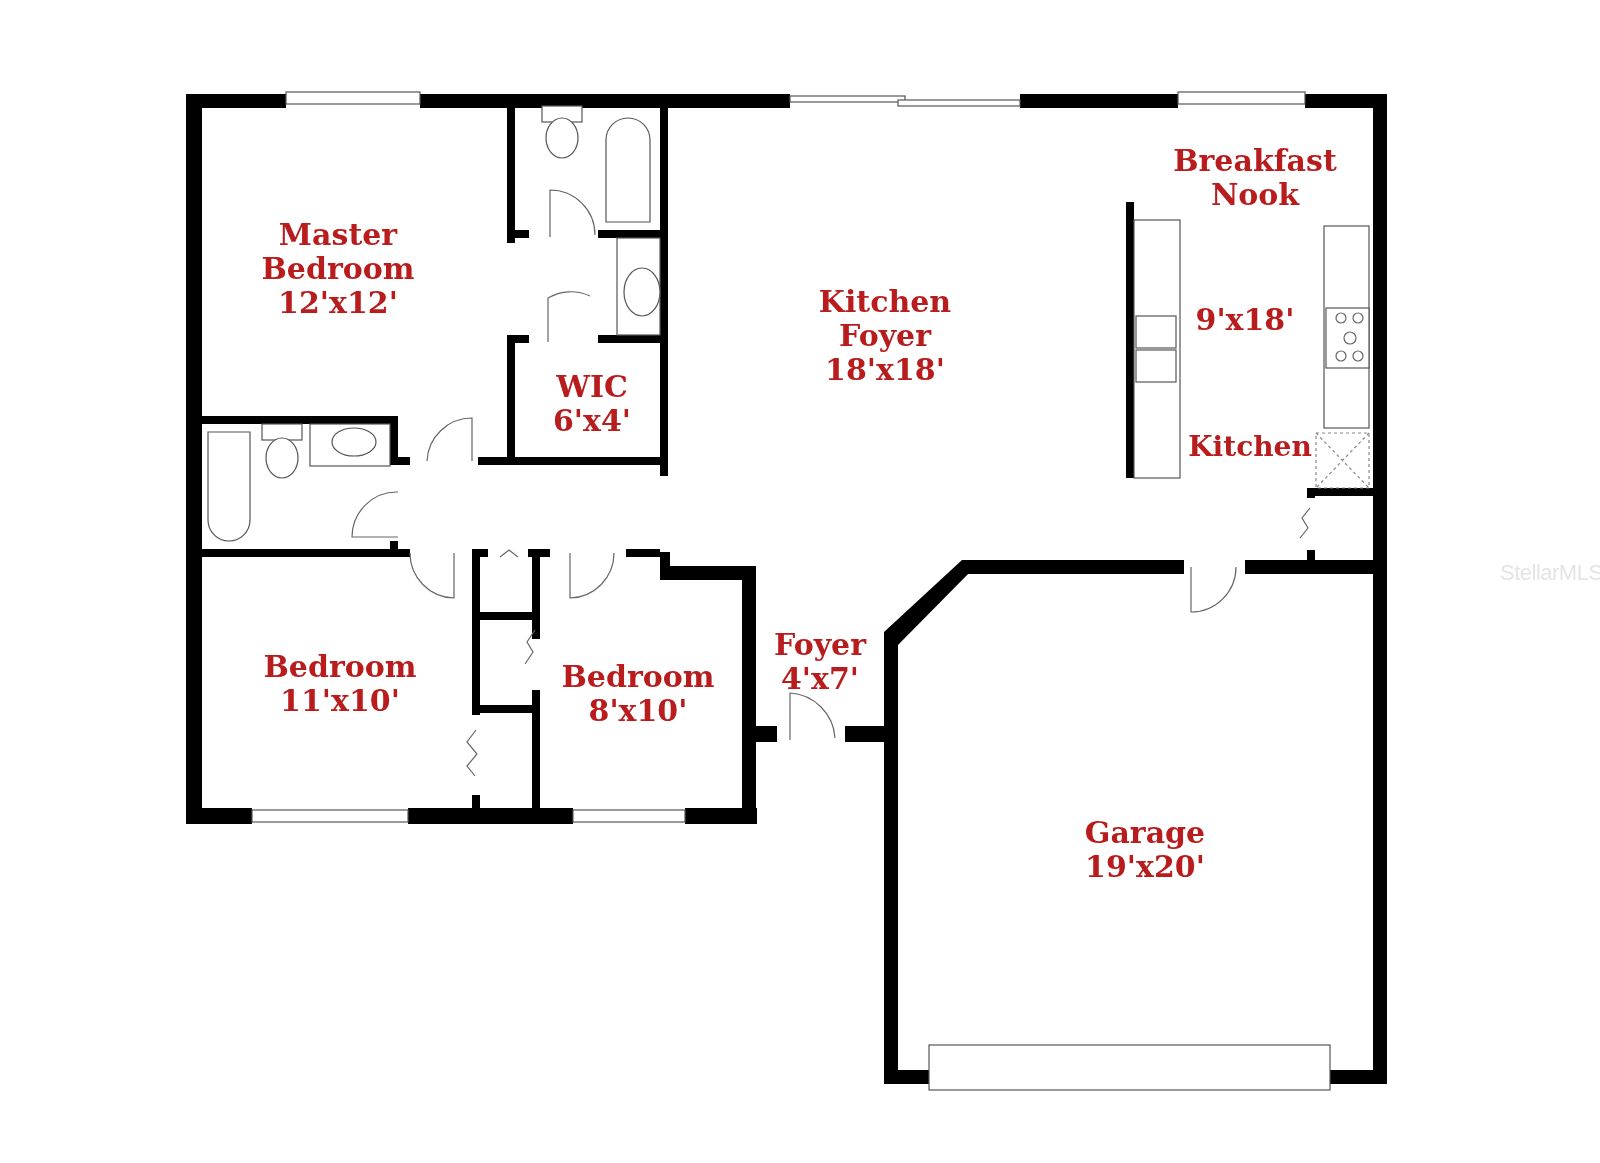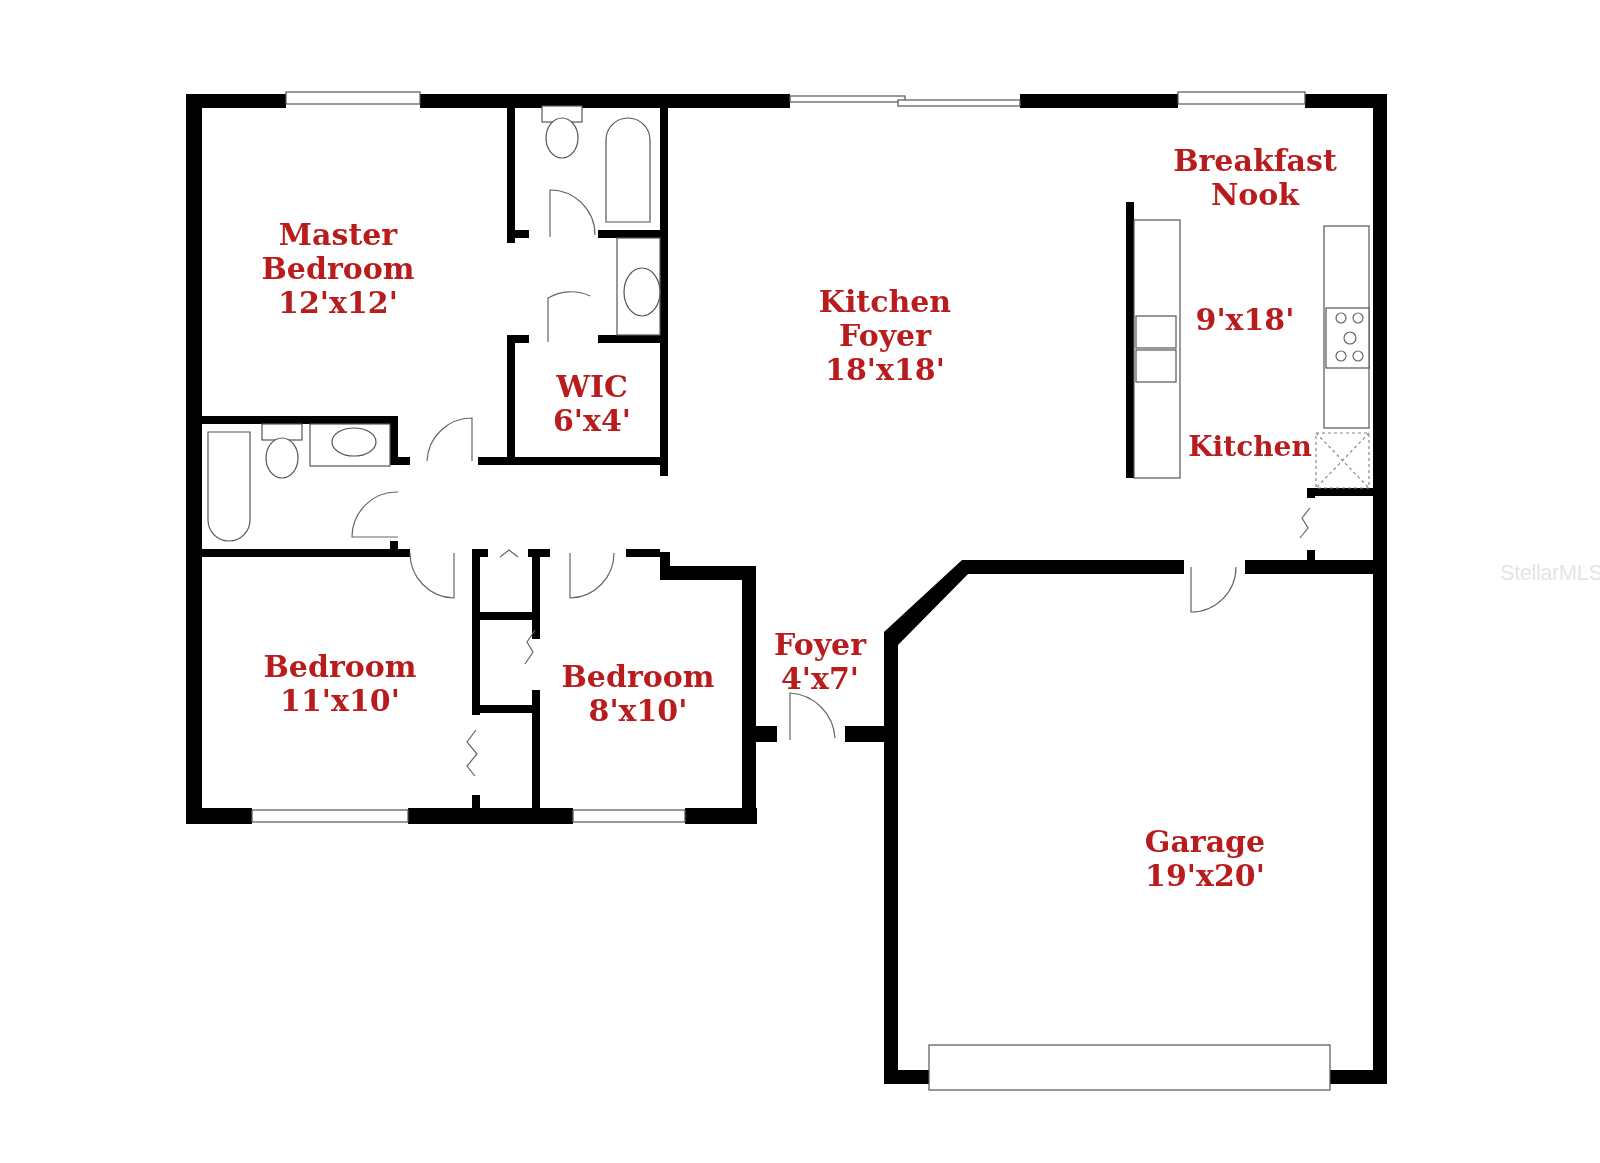--- a/index.html
+++ b/index.html
@@ -154,17 +154,17 @@
   <span>11'x10'</span>
 </div>
 <div class="lbl" style="left:548px;top:660px;width:180px;">
   <span>Bedroom</span>
   <span>8'x10'</span>
 </div>
 <div class="lbl" style="left:760px;top:628px;width:120px;">
   <span>Foyer</span>
   <span>4'x7'</span>
 </div>
-<div class="lbl" style="left:1120px;top:816px;width:170px;margin-top:9px;">
+<div class="lbl" style="left:1060px;top:816px;width:170px;">
   <span>Garage</span>
   <span>19'x20'</span>
 </div>
 <div class="watermark">StellarMLS</div>
 
 </body></html>

